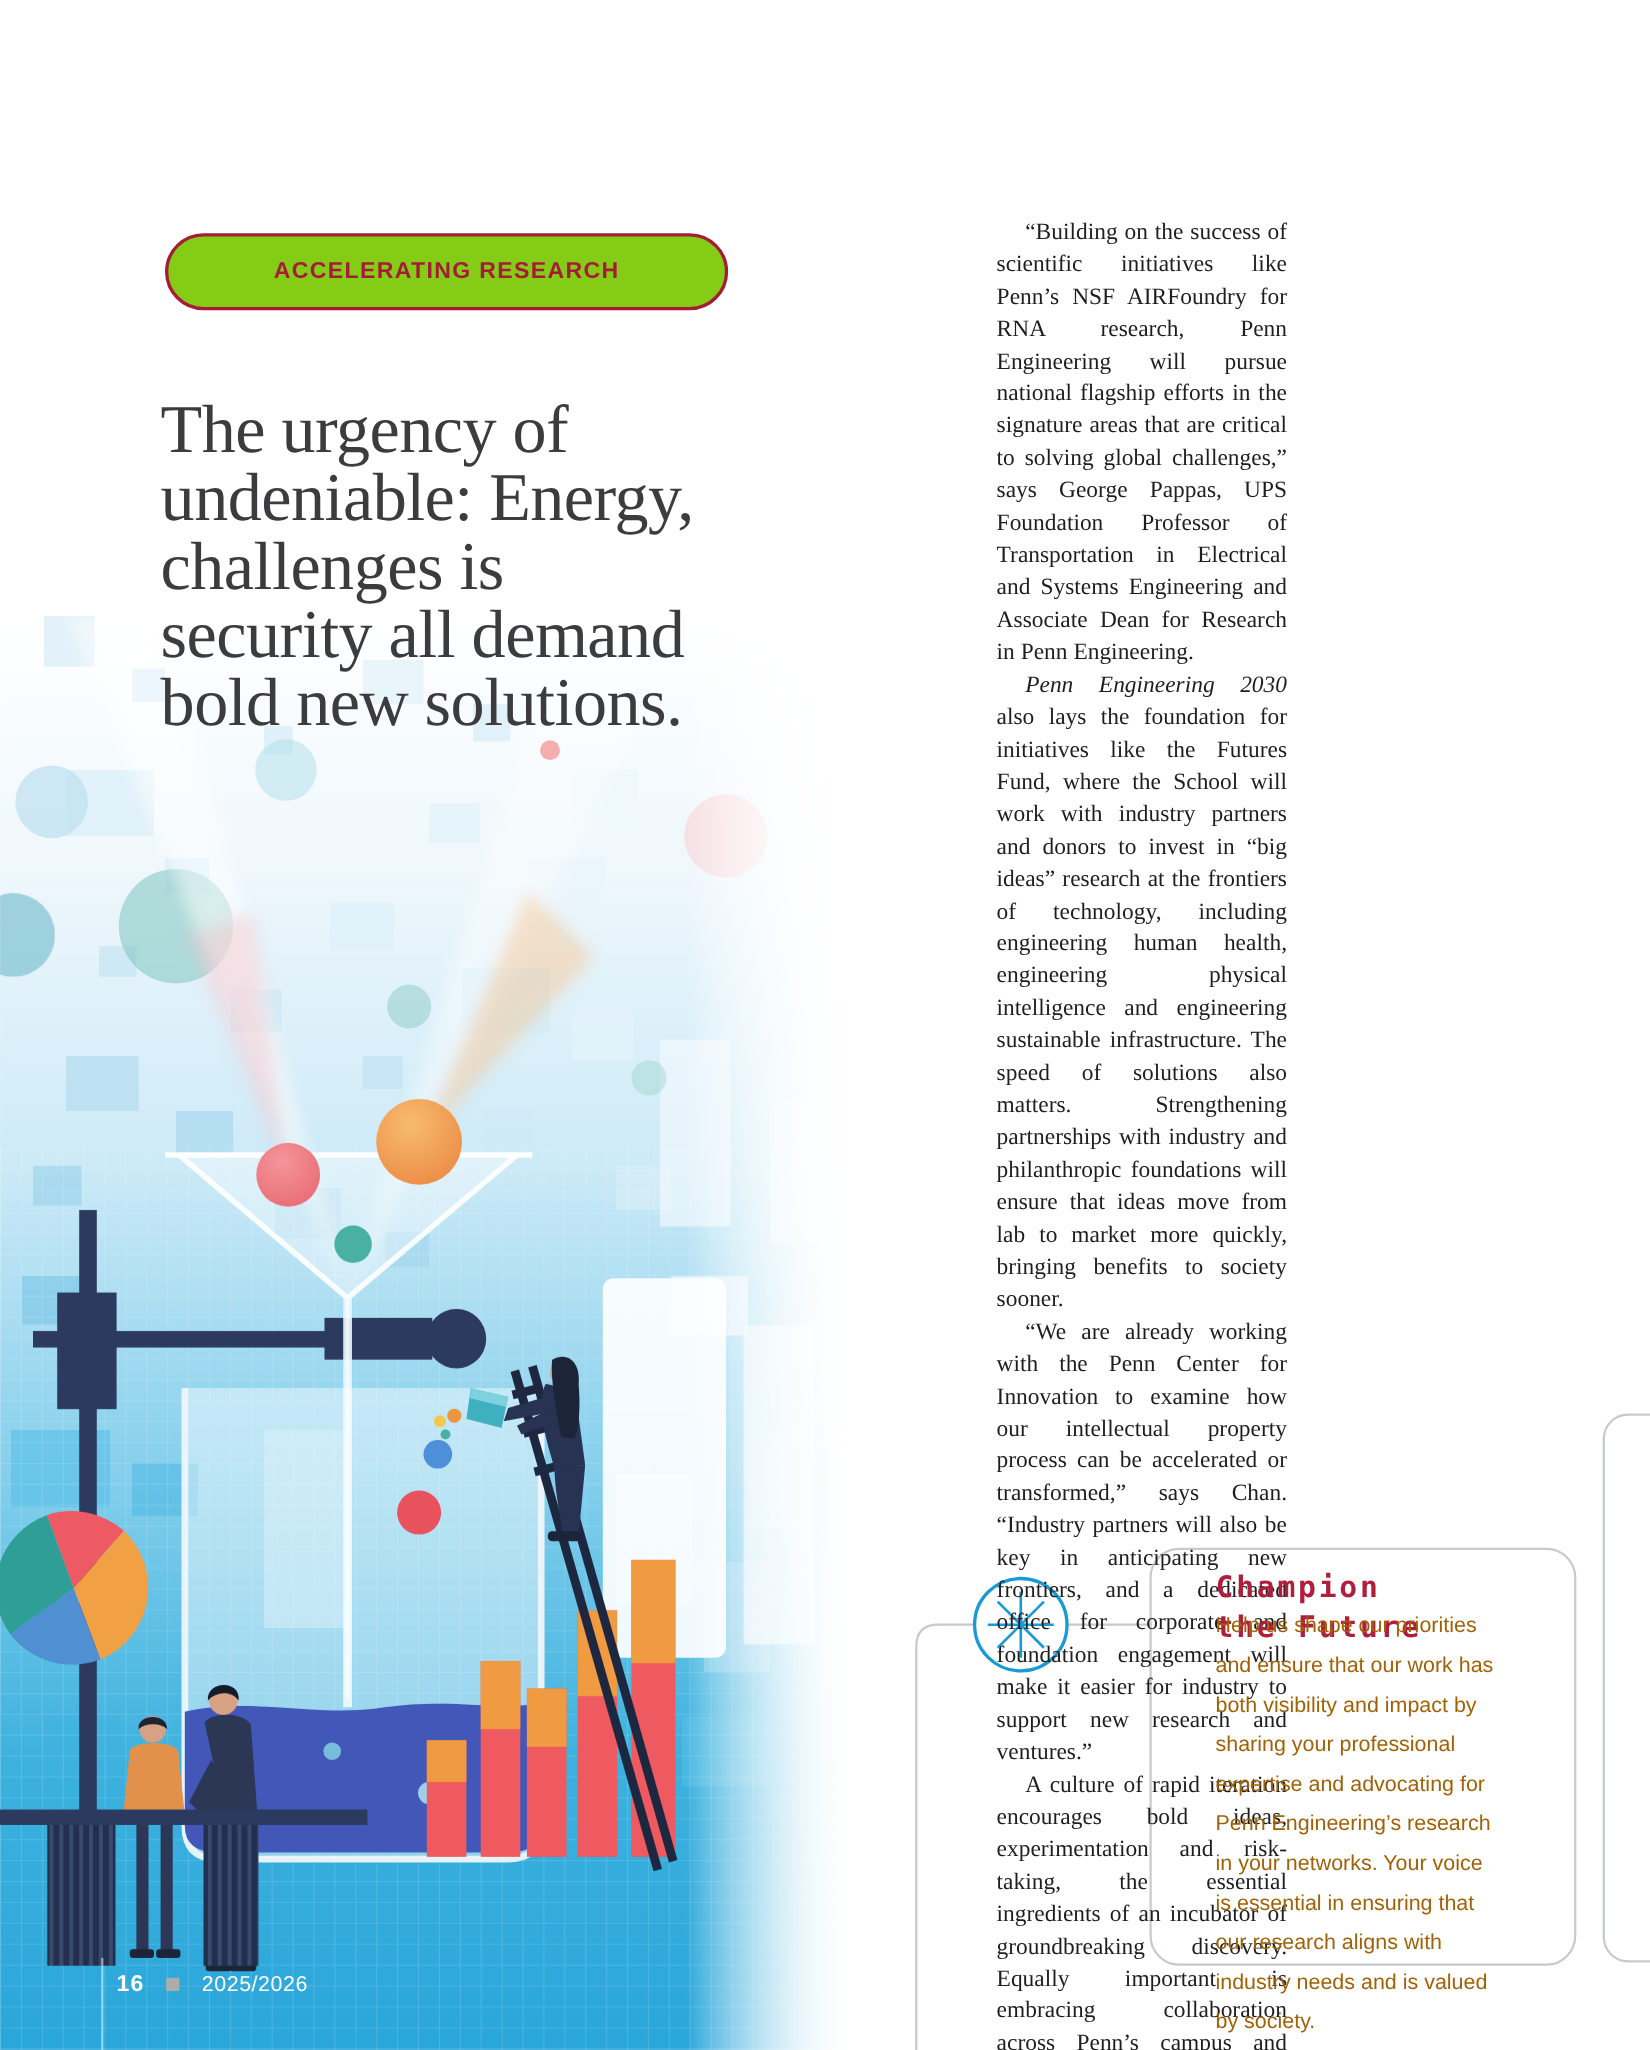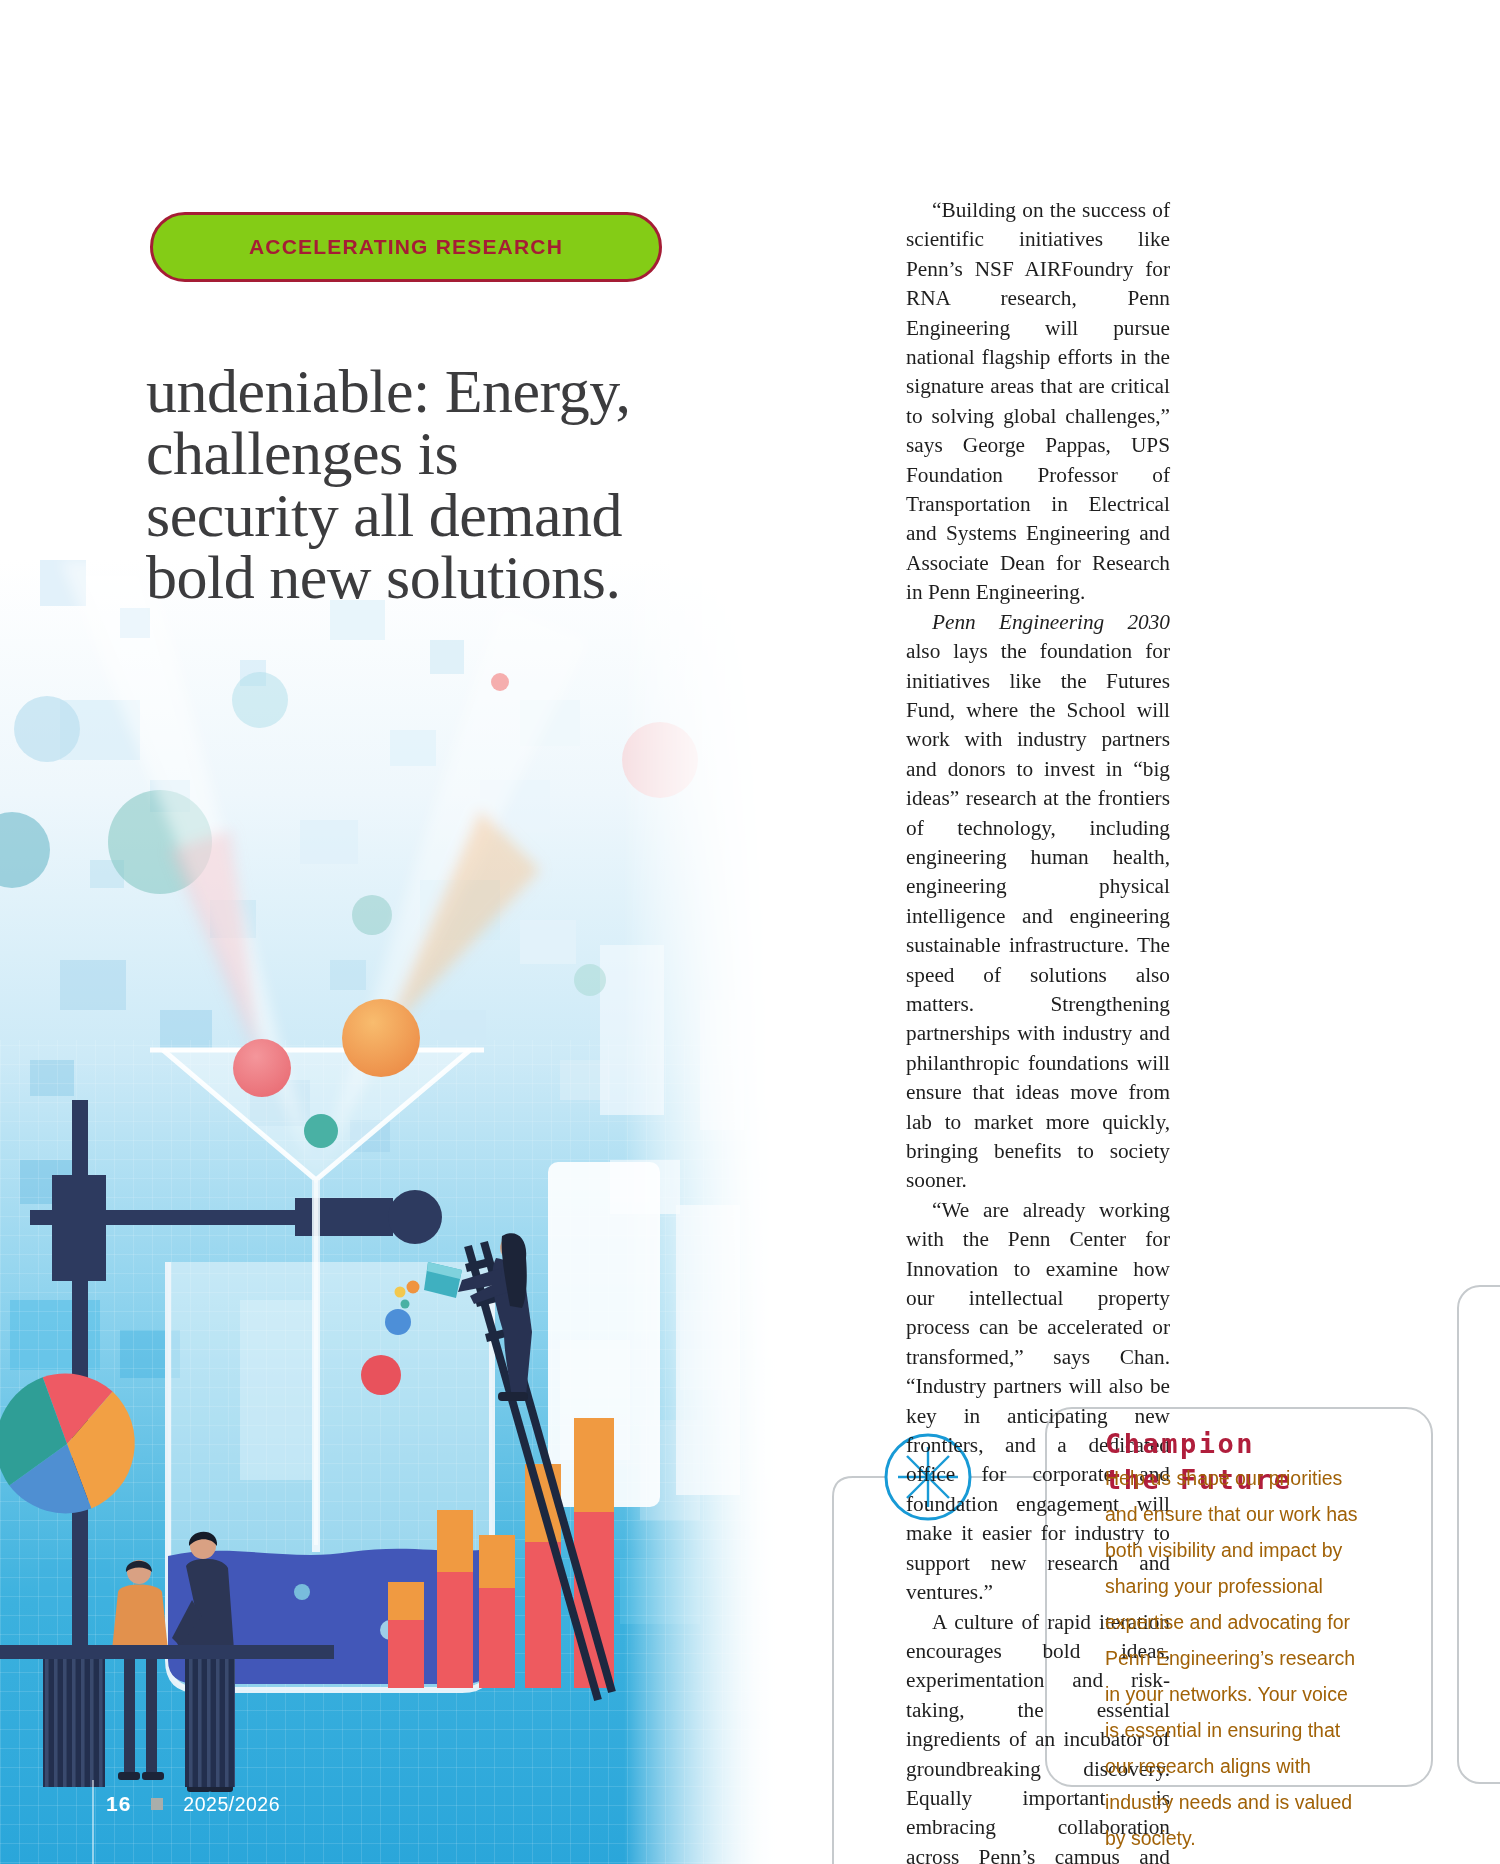--- a/index.html
+++ b/index.html
@@ -272,20 +272,21 @@
         <line x1="949" y1="1456" x2="907" y2="1498"></line>
       </g>
     </g>
   </svg>
 
   <div class="abs badge">
     <span>ACCELERATING RESEARCH</span>
   </div>
 
   <h1 class="abs headline" style="margin:0;font-weight:normal;">
+    <span>The urgency of</span>
     <span>undeniable: Energy,</span>
     <span>challenges is</span>
     <span>security all demand</span>
     <span>bold new solutions.</span>
   </h1>
 
   <div class="abs bodycol">
     <p class="ind"><span>“Building on the success of scientific initiatives like Penn’s NSF AIRFoundry for RNA research, Penn Engineering will pursue national flagship efforts in the signature areas that are critical to solving global challenges,” says George Pappas, UPS Foundation Professor of Transportation in Electrical and Systems Engineering and Associate Dean for Research in Penn Engineering.</span></p>
     <p class="ind"><span class="ital">Penn Engineering 2030</span><span> also lays the foundation for initiatives like the Futures Fund, where the School will work with industry partners and donors to invest in “big ideas” research at the frontiers of technology, including engineering human health, engineering physical intelligence and engineering sustainable infrastructure. The speed of solutions also matters. Strengthening partnerships with industry and philanthropic foundations will ensure that ideas move from lab to market more quickly, bringing benefits to society sooner.</span></p>
     <p class="ind"><span>“We are already working with the Penn Center for Innovation to examine how our intellectual property process can be accelerated or transformed,” says Chan. “Industry partners will also be key in anticipating new frontiers, and a dedicated office for corporate and foundation engagement will make it easier for industry to support new research and ventures.”</span></p>

